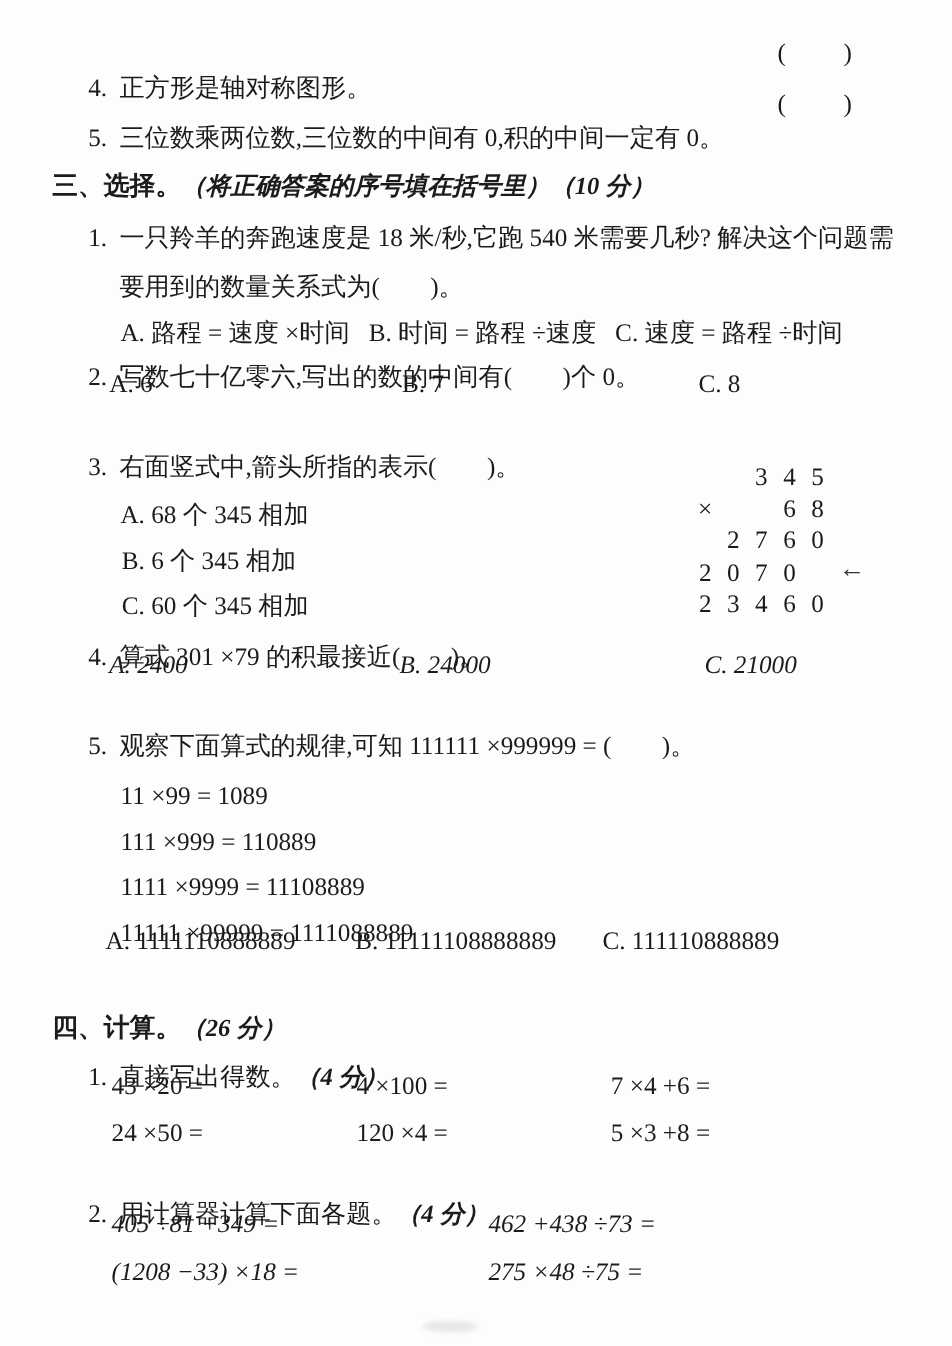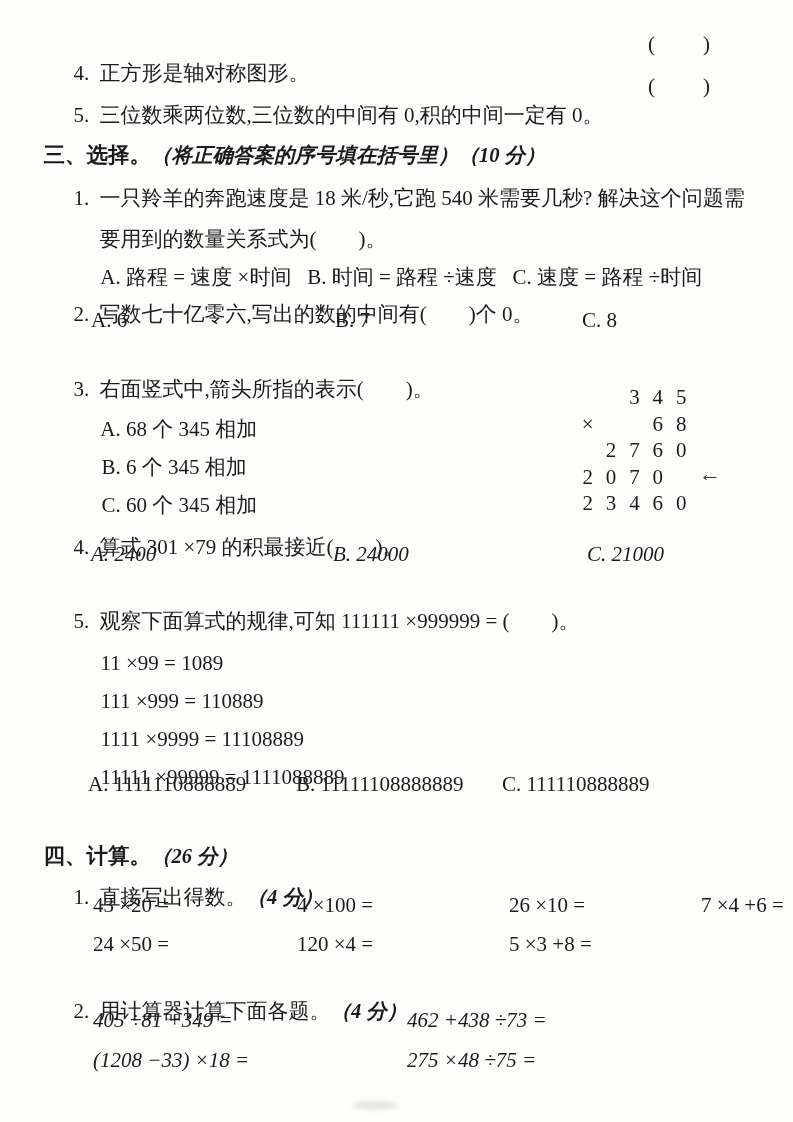--- a/index.html
+++ b/index.html
@@ -154,21 +154,20 @@
 <div class="abs" style="left:33px;top:813px">
   <span class="hdr">四、计算。</span><span class="kai">（26 分）</span>
 </div>
 
 <div class="abs" style="left:63px;top:854px">
   <span class="num">1.</span><span>直接写出得数。</span><span class="kai">（4 分）</span>
 </div>
 <div class="abs optgrid calcgrid1" style="left:93px;top:891px;width:680px">
   <span>43 ×20 =</span>
   <span>4 ×100 =</span>
-  <span>26 ×10 =</span>
   <span>7 ×4 +6 =</span>
 </div>
 <div class="abs optgrid calcgrid1" style="left:93px;top:930px;width:680px">
   <span>24 ×50 =</span>
   <span>120 ×4 =</span>
   <span>5 ×3 +8 =</span>
 </div>
 
 <div class="abs" style="left:63px;top:968px">
   <span class="num">2.</span><span>用计算器计算下面各题。</span><span class="kai">（4 分）</span>

